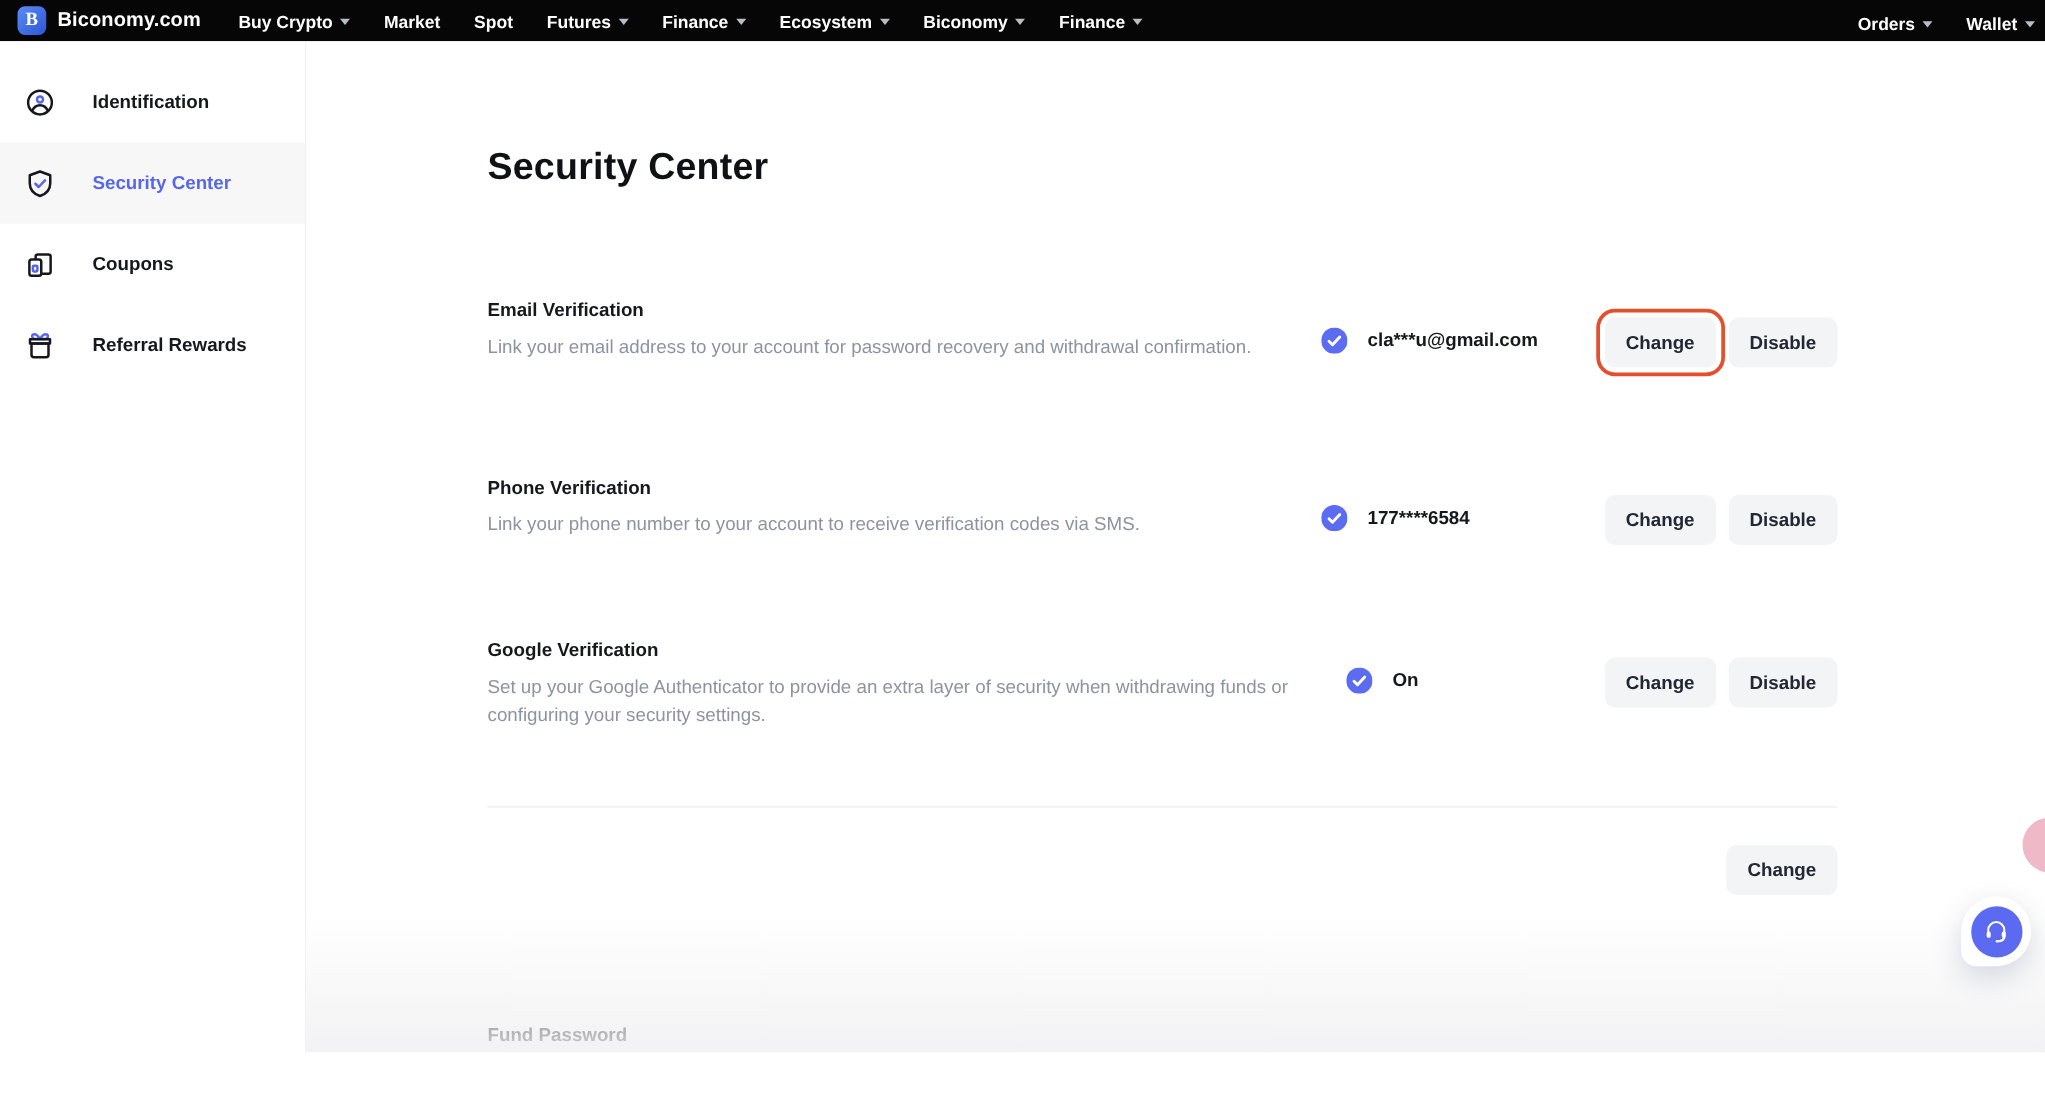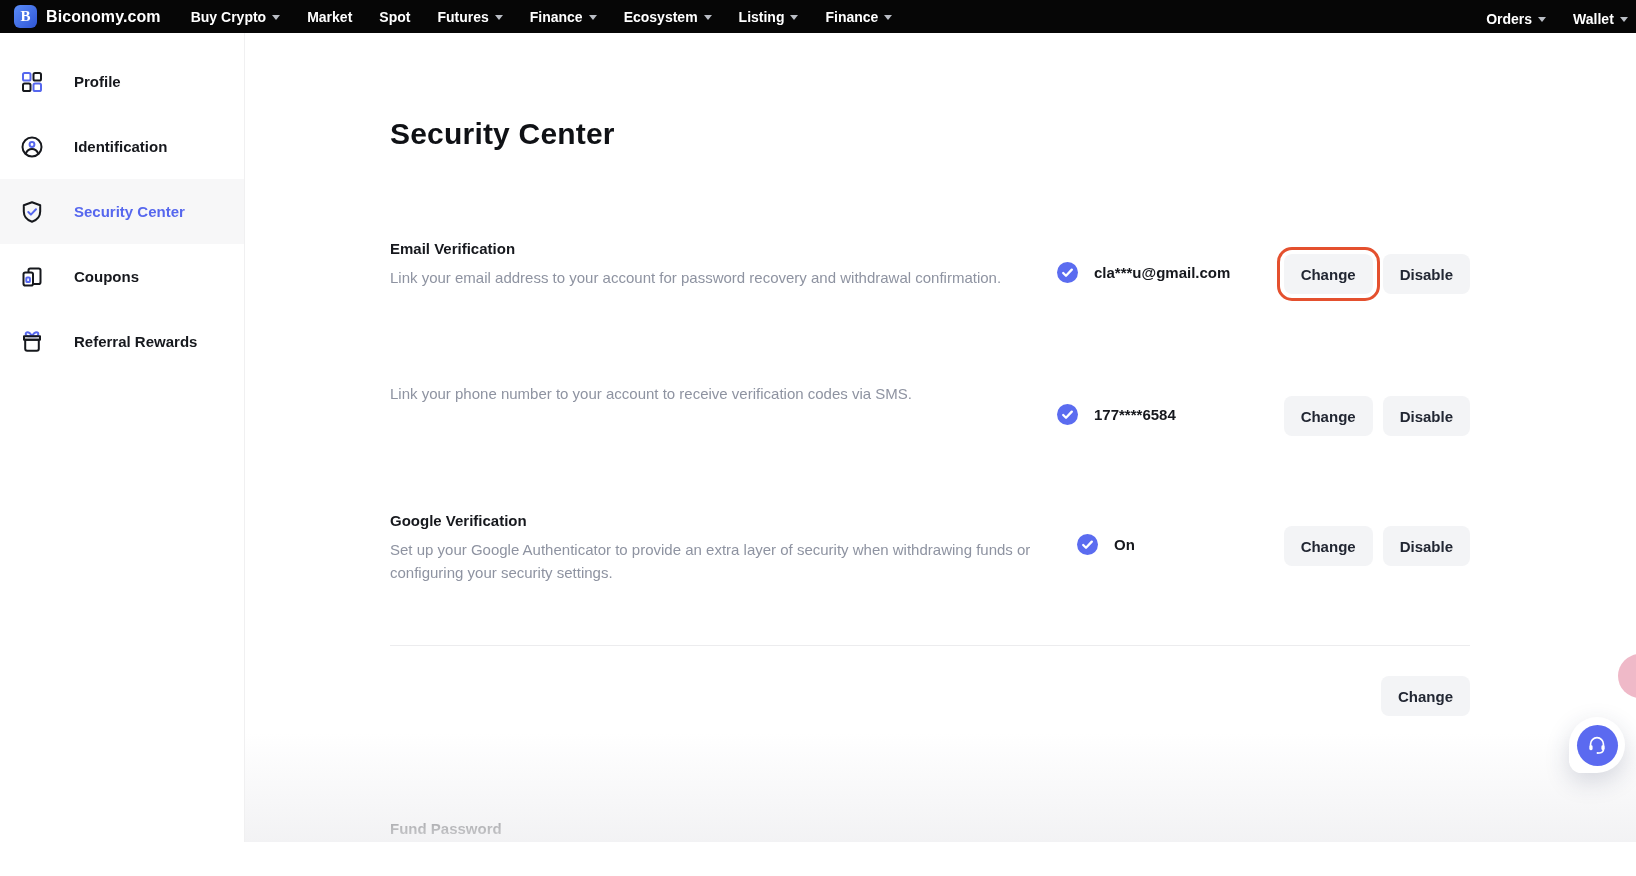--- a/index.html
+++ b/index.html
@@ -129,21 +129,21 @@
       </div>
       <div class="nav-item">
         <span>Finance</span>
         <span class="caret"></span>
       </div>
       <div class="nav-item">
         <span>Ecosystem</span>
         <span class="caret"></span>
       </div>
       <div class="nav-item">
-        <span>Listing</span>
+        <span>Biconomy</span>
         <span class="caret"></span>
       </div>
       <div class="nav-item">
         <span>Finance</span>
         <span class="caret"></span>
       </div>
     </nav>
   <div class="nav-right">
     <div class="search-pill">
       <span style="display:flex;">
@@ -191,31 +191,20 @@
       <path d="M12 3.5 v10.5"></path>
             <path d="M7.8 10 l4.2 4.2 L16.2 10"></path>
       <path d="M3.8 15.5 v3.6 a2 2 0 0 0 2 2 h12.4 a2 2 0 0 0 2 -2 v-3.6"></path>
           </svg>
         </div>
       </div>
   </div>
 </header>
 
 <aside class="sidebar" id="sidebar">
-    <div class="side-item">
-      <span class="side-icon">
-        <svg viewBox="0 0 26 26" fill="none" stroke-width="2" stroke-linejoin="round">
-      <rect x="4" y="4" width="7.5" height="7.5" rx="1.6" stroke="#5667ee"></rect>
-      <rect x="14.5" y="4" width="7.5" height="7.5" rx="1.6" stroke="#16181d"></rect>
-      <rect x="4" y="14.5" width="7.5" height="7.5" rx="1.6" stroke="#16181d"></rect>
-      <rect x="14.5" y="14.5" width="7.5" height="7.5" rx="1.6" stroke="#5667ee"></rect>
-        </svg>
-      </span>
-      <span class="side-label">Profile</span>
-    </div>
     <div class="side-item">
       <span class="side-icon">
         <svg viewBox="0 0 26 26" fill="none" stroke-width="2" stroke-linecap="round">
       <circle cx="13" cy="13" r="9.5" stroke="#16181d"></circle>
       <circle cx="13" cy="10.5" r="2.4" stroke="#5667ee"></circle>
       <path d="M6.8 19.5 c1.3-3 3.6-4.4 6.2-4.4 s4.9 1.4 6.2 4.4" stroke="#16181d"></path>
         </svg>
       </span>
       <span class="side-label">Identification</span>
     </div>
@@ -267,20 +256,21 @@
           </span>
           <span class="sec-value">cla***u@gmail.com</span>
         </div>
         <div class="sec-actions">
           <button class="btn annotated">Change</button>
           <button class="btn">Disable</button>
         </div>
       </section>
       <section class="sec-row" style="top: 349px;">
         <div class="sec-info">
+          <div class="sec-name">Phone Verification</div>
           <p class="sec-desc">Link your phone number to your account to receive verification codes via SMS.</p>
         </div>
         <div class="sec-status">
           <span class="check-badge">
             <svg viewBox="0 0 21 21">
               <circle cx="10.5" cy="10.5" r="10.5" fill="#5b6cf0"></circle>
       <path d="M6.2 11 l2.8 2.8 L14.8 7.6" fill="none" stroke="#fff" stroke-width="2.3" stroke-linecap="round" stroke-linejoin="round"></path>
             </svg>
           </span>
           <span class="sec-value">177****6584</span>

